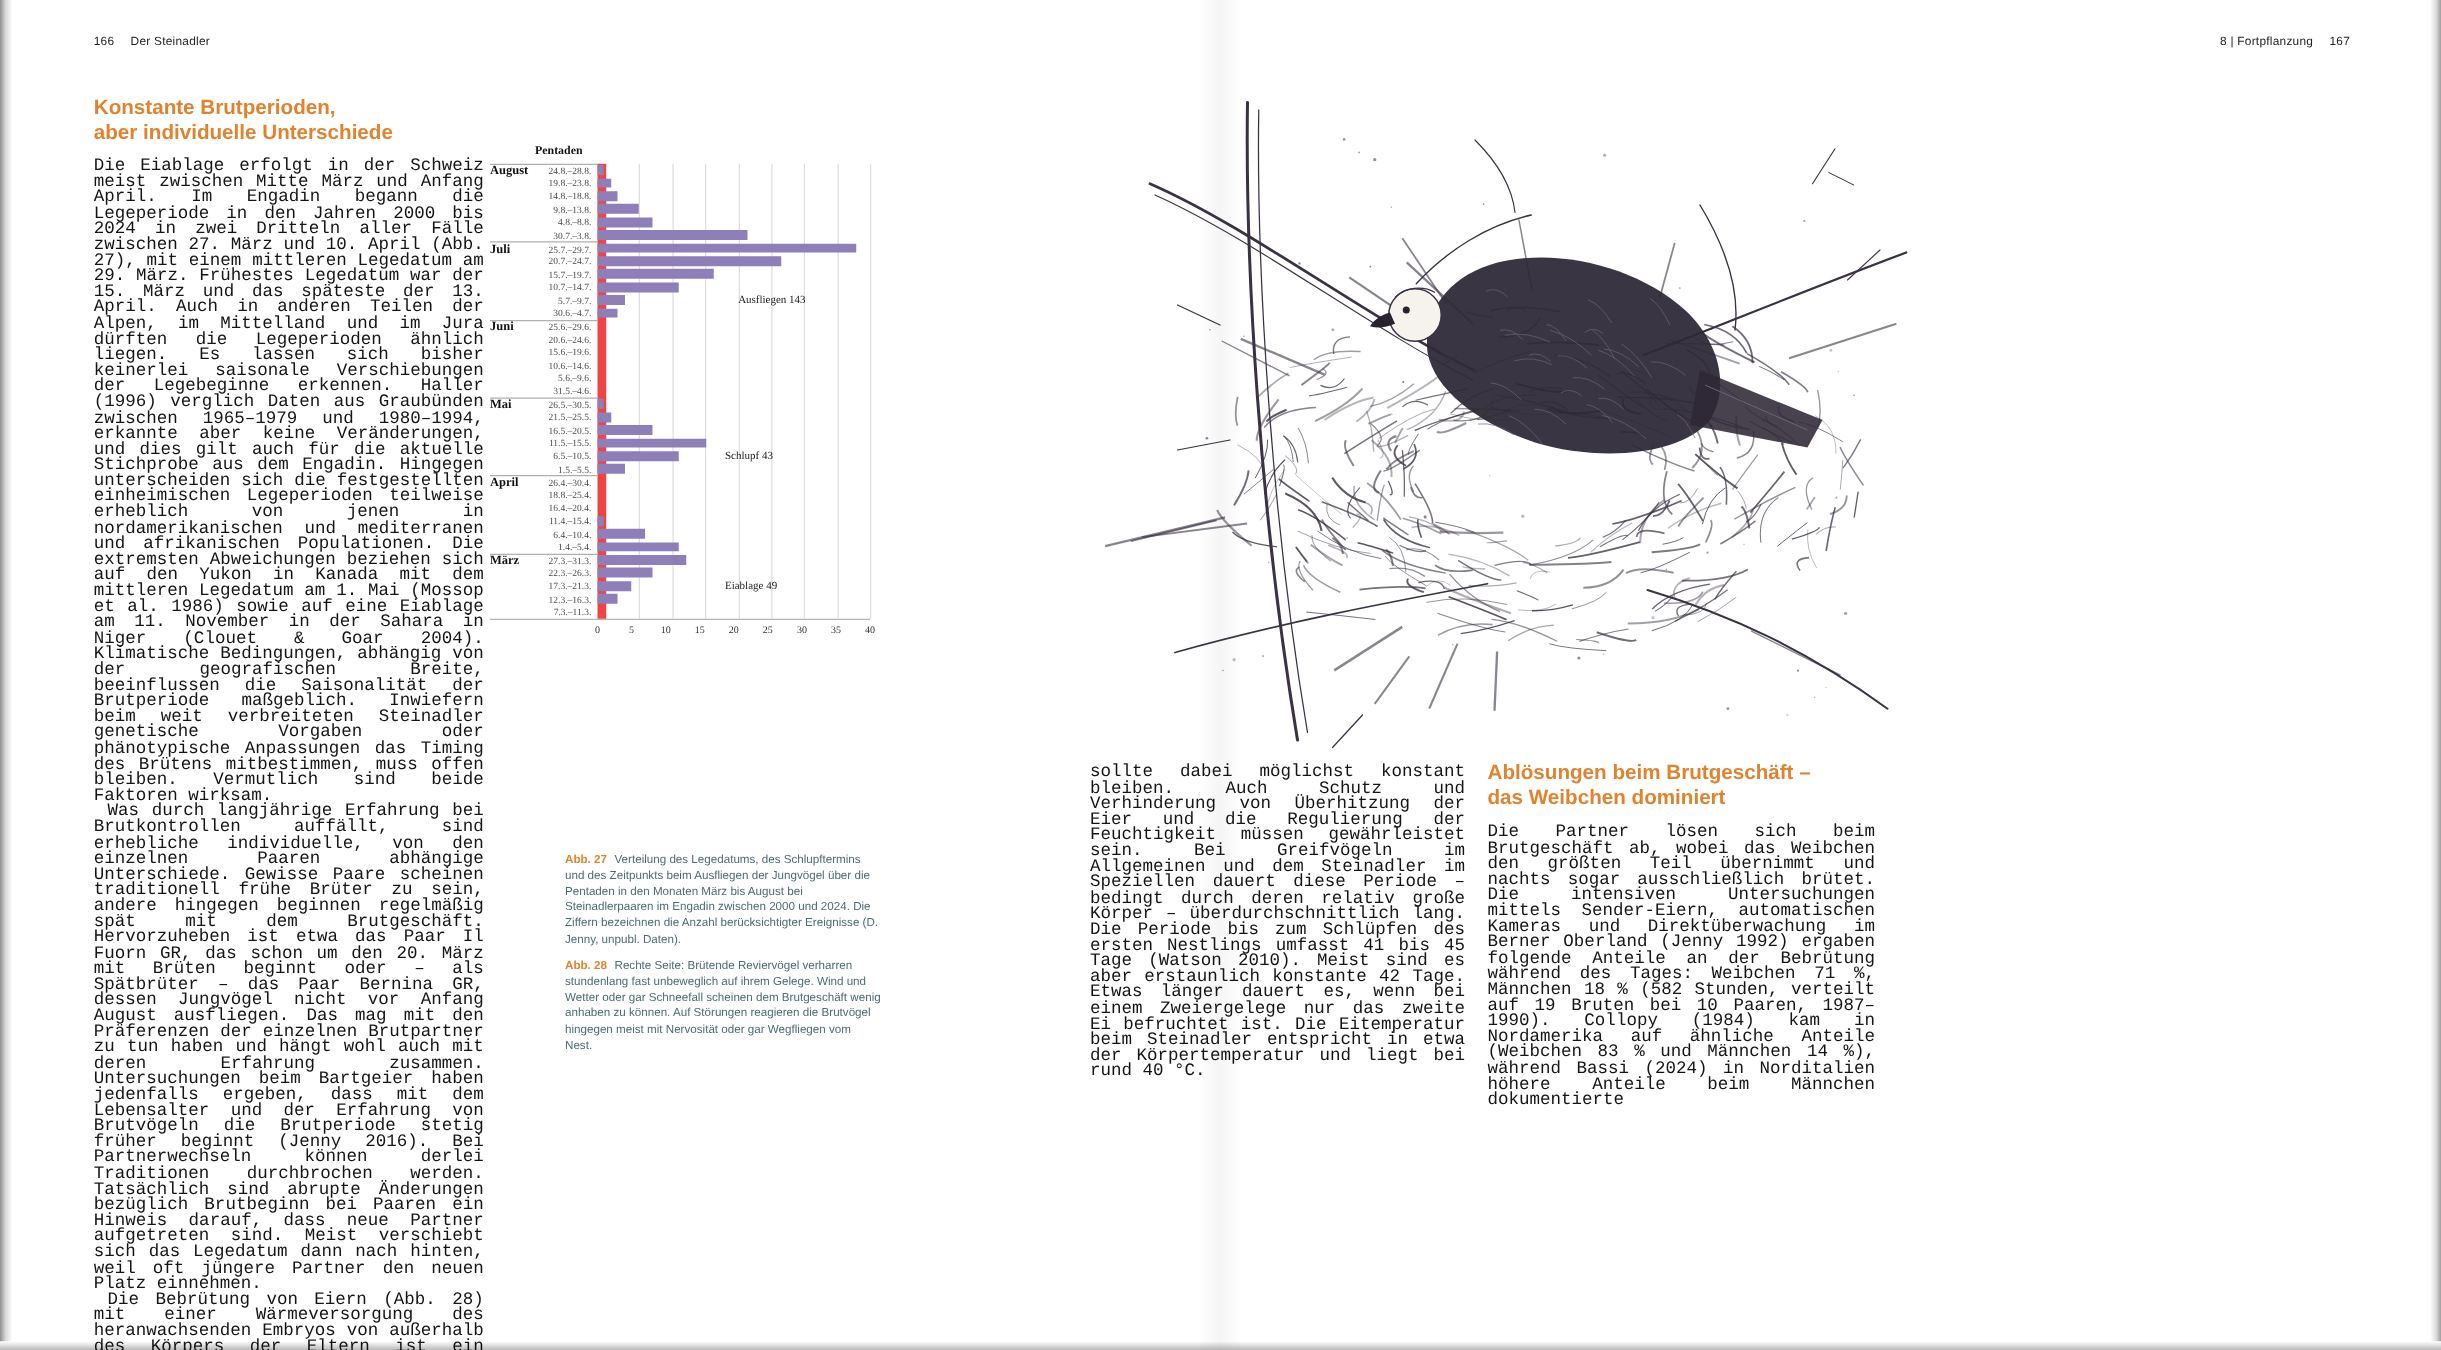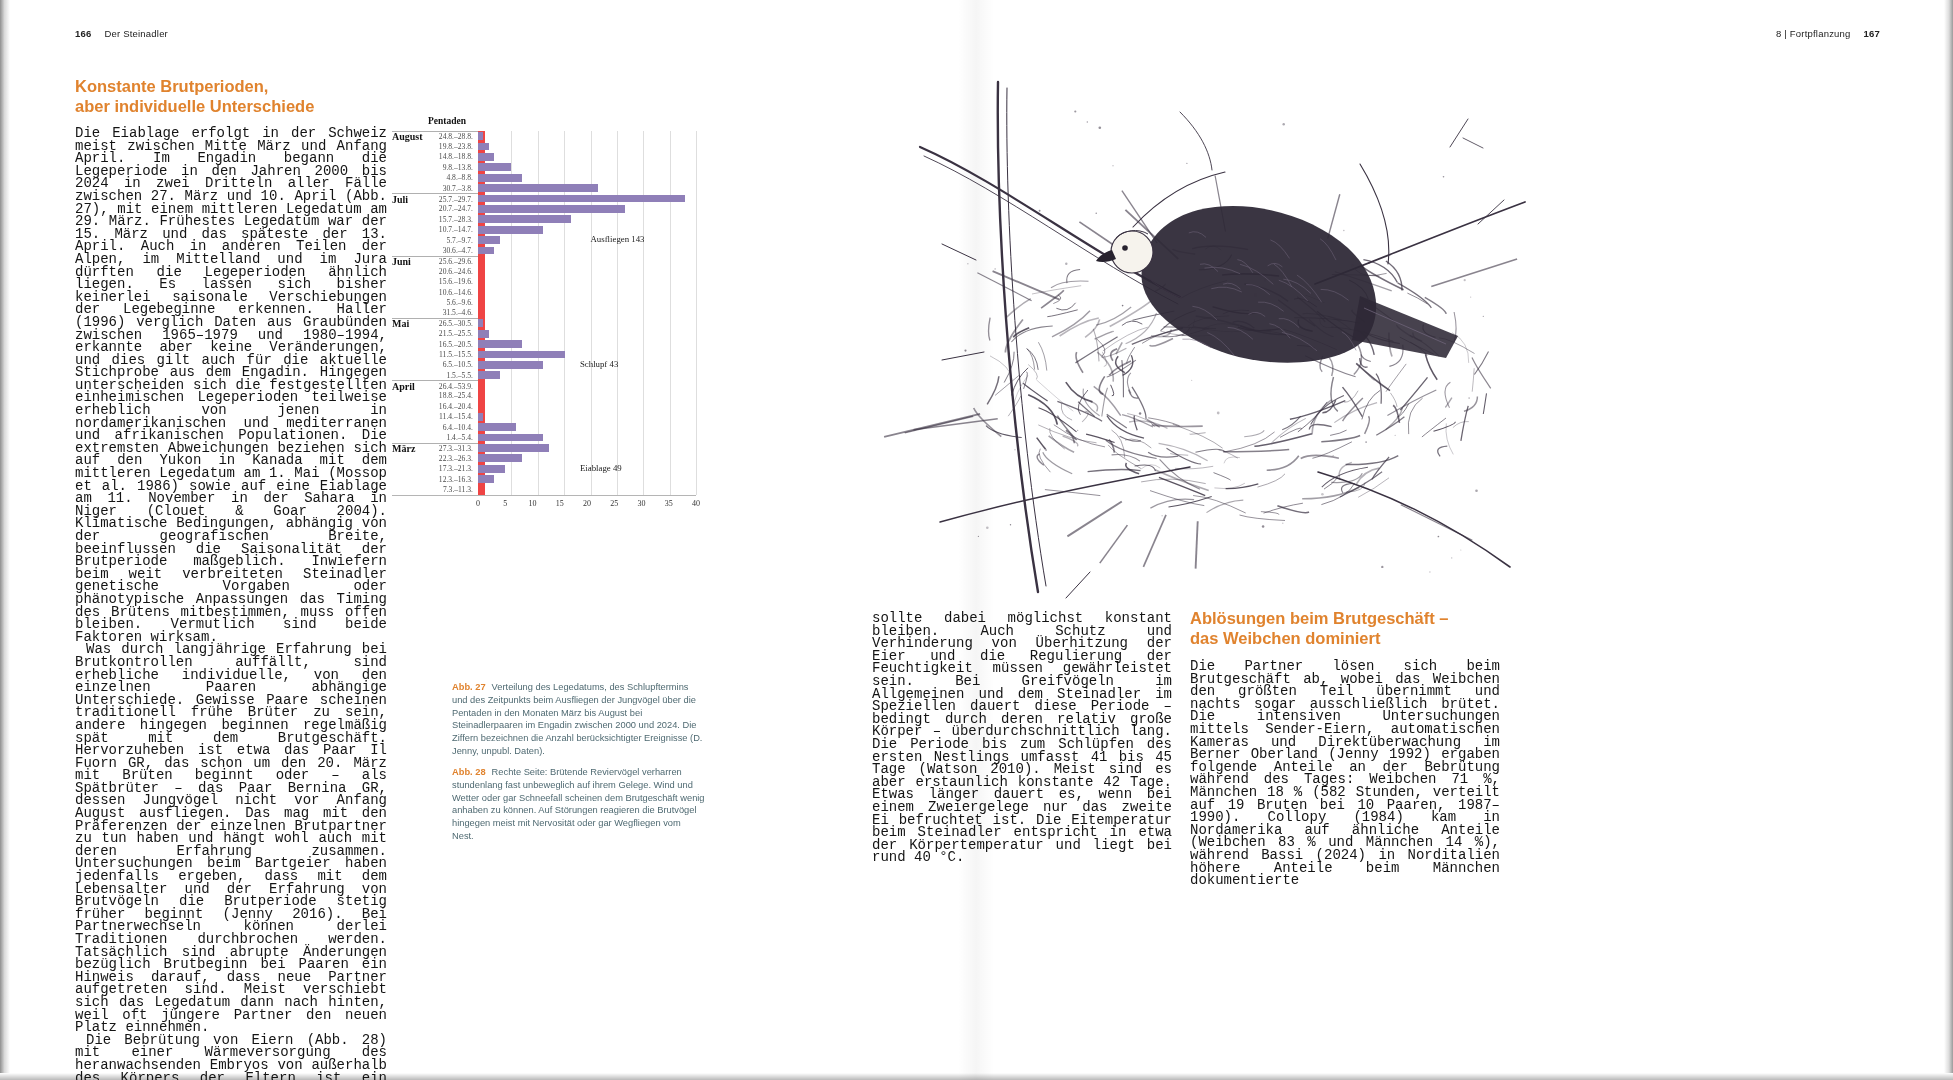--- a/index.html
+++ b/index.html
@@ -12,21 +12,21 @@
     background:linear-gradient(to right,#8f8f8f,#d9d9d9 45%,#ffffff);}
   .edge-right{position:absolute;right:0;top:0;bottom:0;width:9px;
     background:linear-gradient(to left,#9a9a9a,#dcdcdc 45%,#ffffff);}
   .edge-bottom{position:absolute;left:0;right:0;bottom:0;height:7px;
     background:linear-gradient(to top,#b9b9b9,#ffffff);}
   .spine{position:absolute;left:958px;top:0;bottom:0;width:36px;
     background:linear-gradient(to right,rgba(0,0,0,0),rgba(0,0,0,0.04),rgba(0,0,0,0));}
 
   
   .running-head{position:absolute;top:28px;font-size:9.5px;color:#222;letter-spacing:0.2px;}
-  .running-head .pagenum{font-weight:bold;text-align:right;}
+  .running-head .pagenum{font-weight:normal;text-align:right;}
   .rh-left{left:75px;}
   .rh-right{right:73px;text-align:right;}
   .rh-gap{display:inline-block;width:13px;}
 
   
   .section-heading{
     font-family:"Liberation Sans",sans-serif;font-weight:bold;
     font-size:16.5px;line-height:1.22;color:var(--accent);
   }
   .h-left{position:absolute;left:75px;top:76px;}
@@ -168,21 +168,21 @@
       </div>
       <div class="chart-row">
         <span class="month-label"></span>
         <span class="pentad-label">20.7.–24.7.</span>
         <div class="bar-cell">
           <div class="bar" style="width: 67.5%;"></div>
         </div>
       </div>
       <div class="chart-row">
         <span class="month-label"></span>
-        <span class="pentad-label">15.7.–28.3.</span>
+        <span class="pentad-label">15.7.–19.7.</span>
         <div class="bar-cell">
           <div class="bar" style="width: 42.5%;"></div>
         </div>
       </div>
       <div class="chart-row">
         <span class="month-label"></span>
         <span class="pentad-label">10.7.–14.7.</span>
         <div class="bar-cell">
           <div class="bar" style="width: 30%;"></div>
         </div>
@@ -268,21 +268,21 @@
       </div>
       <div class="chart-row">
         <span class="month-label"></span>
         <span class="pentad-label">1.5.–5.5.</span>
         <div class="bar-cell">
           <div class="bar" style="width: 10%;"></div>
         </div>
       </div>
       <div class="chart-row month-start">
         <span class="month-label">April</span>
-        <span class="pentad-label">26.4.–53.9.</span>
+        <span class="pentad-label">26.4.–30.4.</span>
         <div class="bar-cell"></div>
       </div>
       <div class="chart-row">
         <span class="month-label"></span>
         <span class="pentad-label">18.8.–25.4.</span>
         <div class="bar-cell"></div>
       </div>
       <div class="chart-row">
         <span class="month-label"></span>
         <span class="pentad-label">16.4.–20.4.</span>

